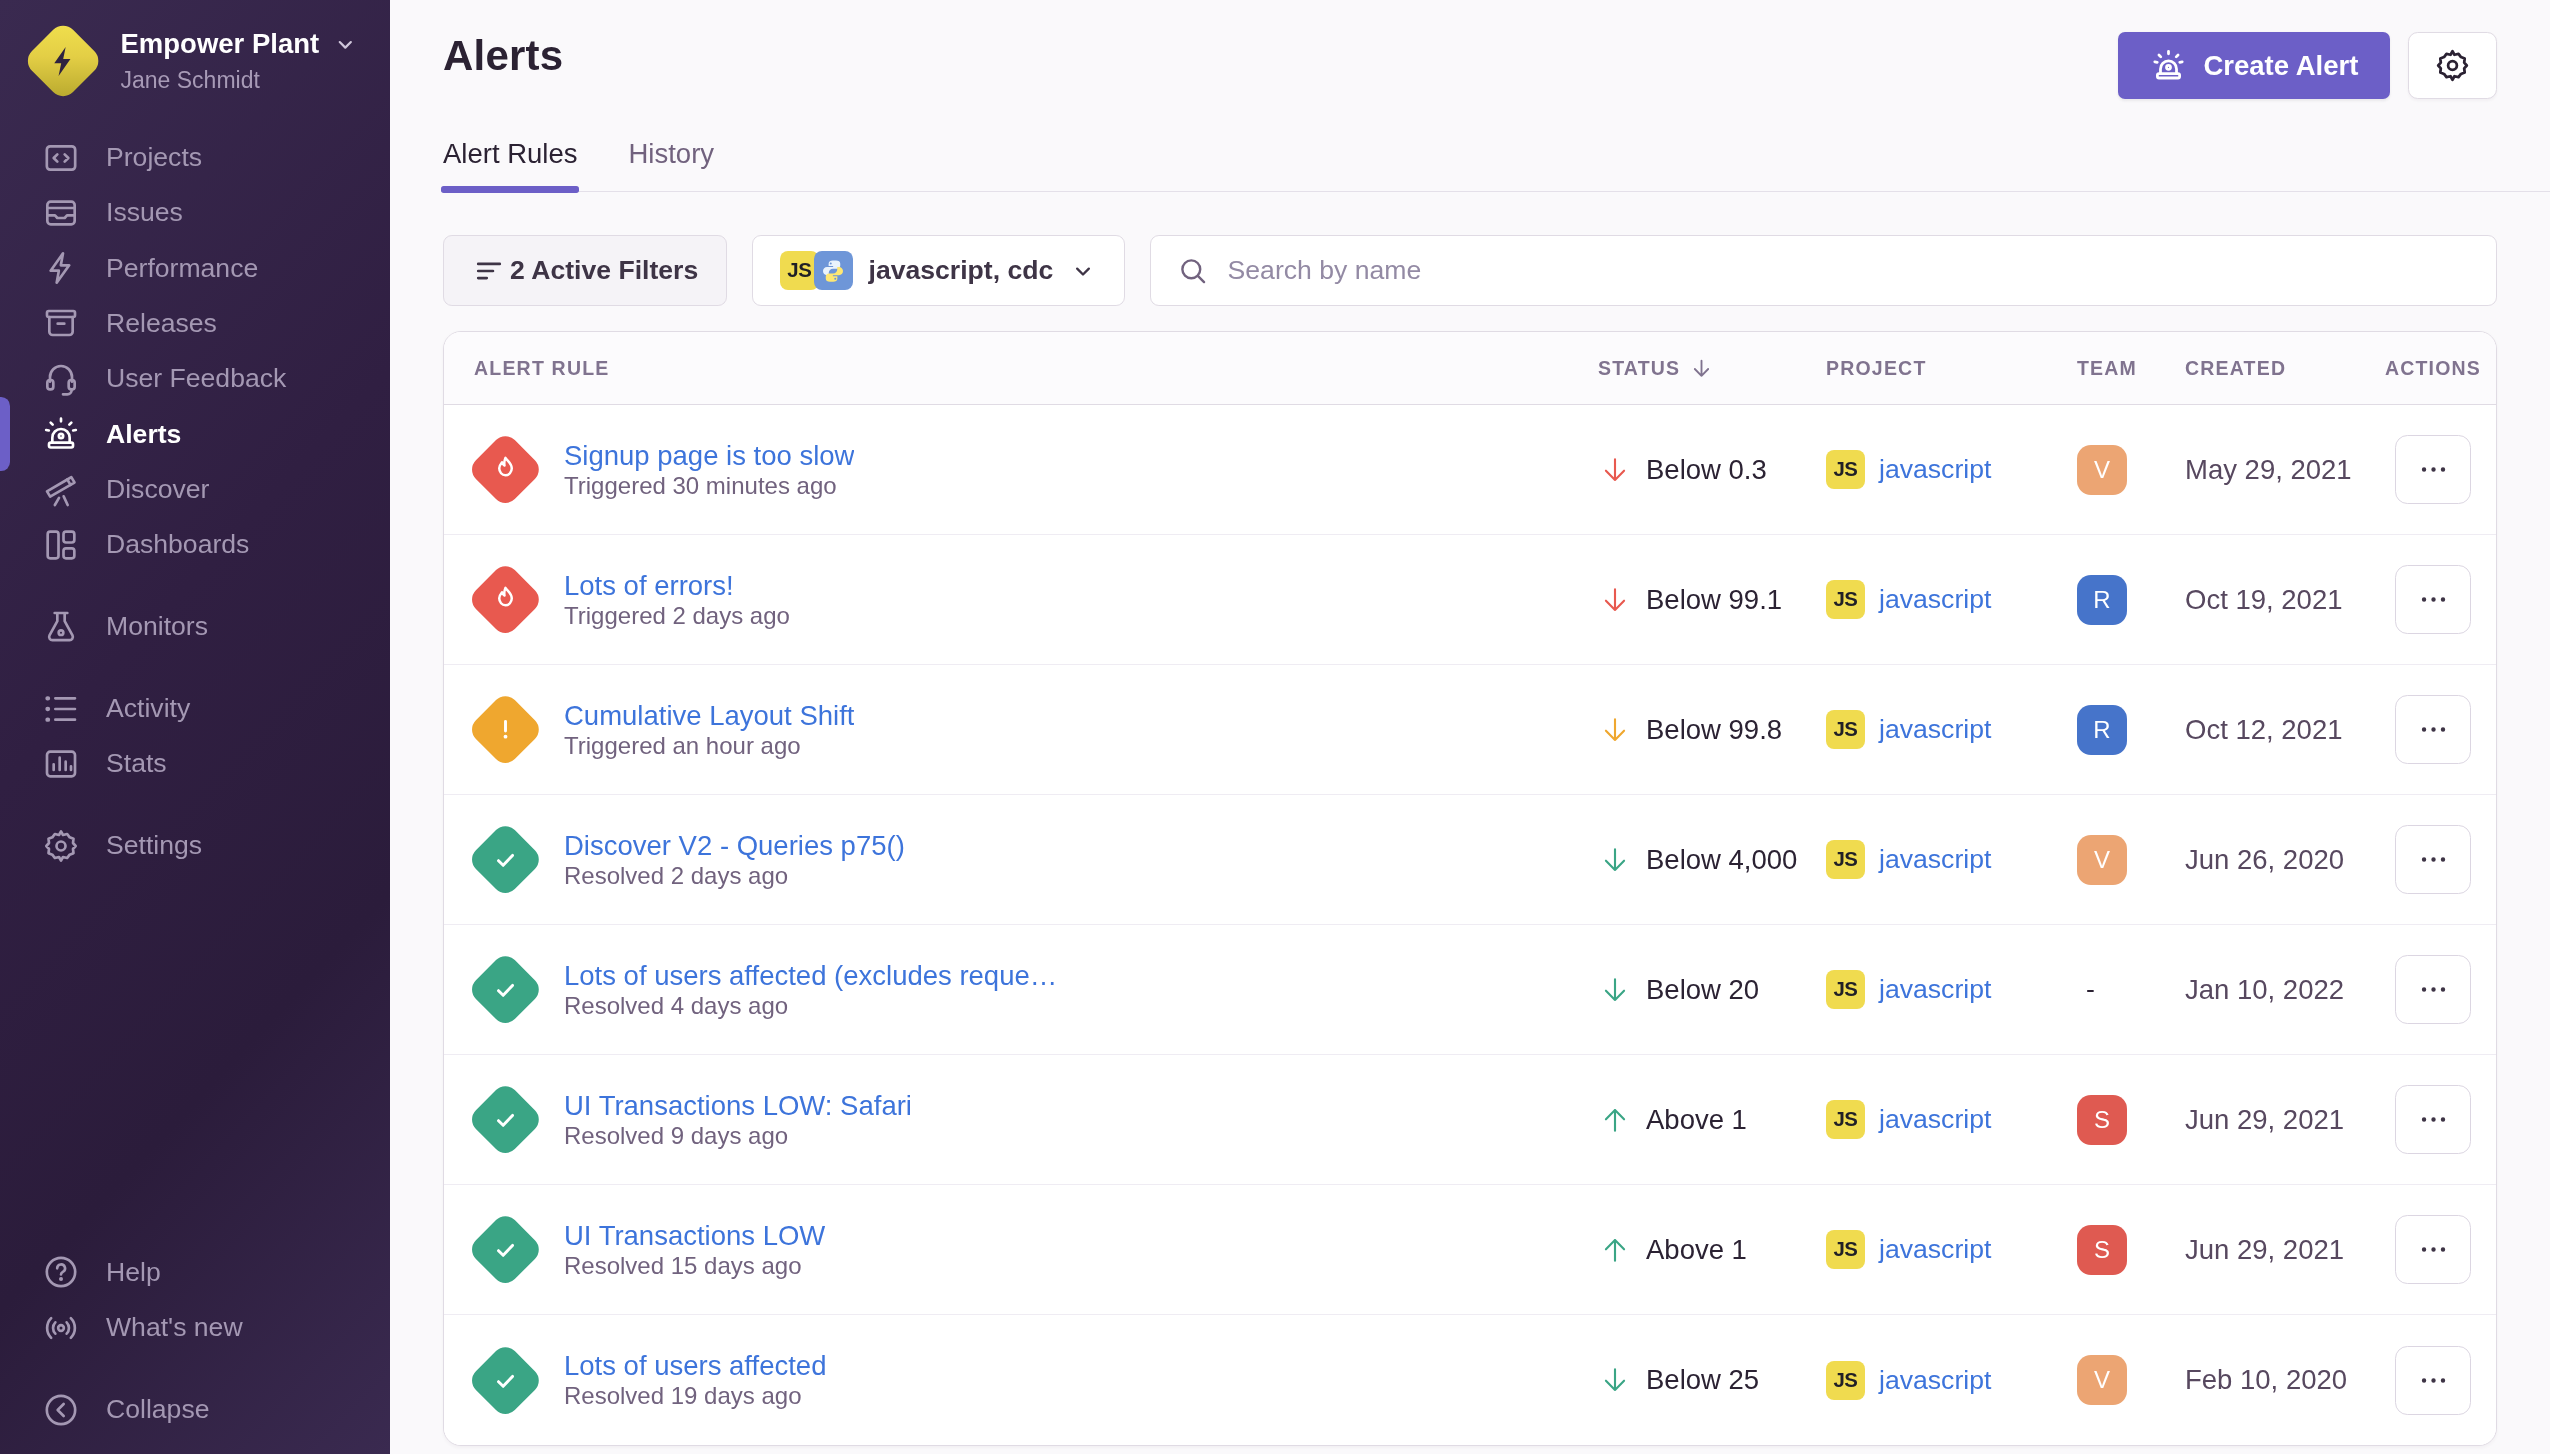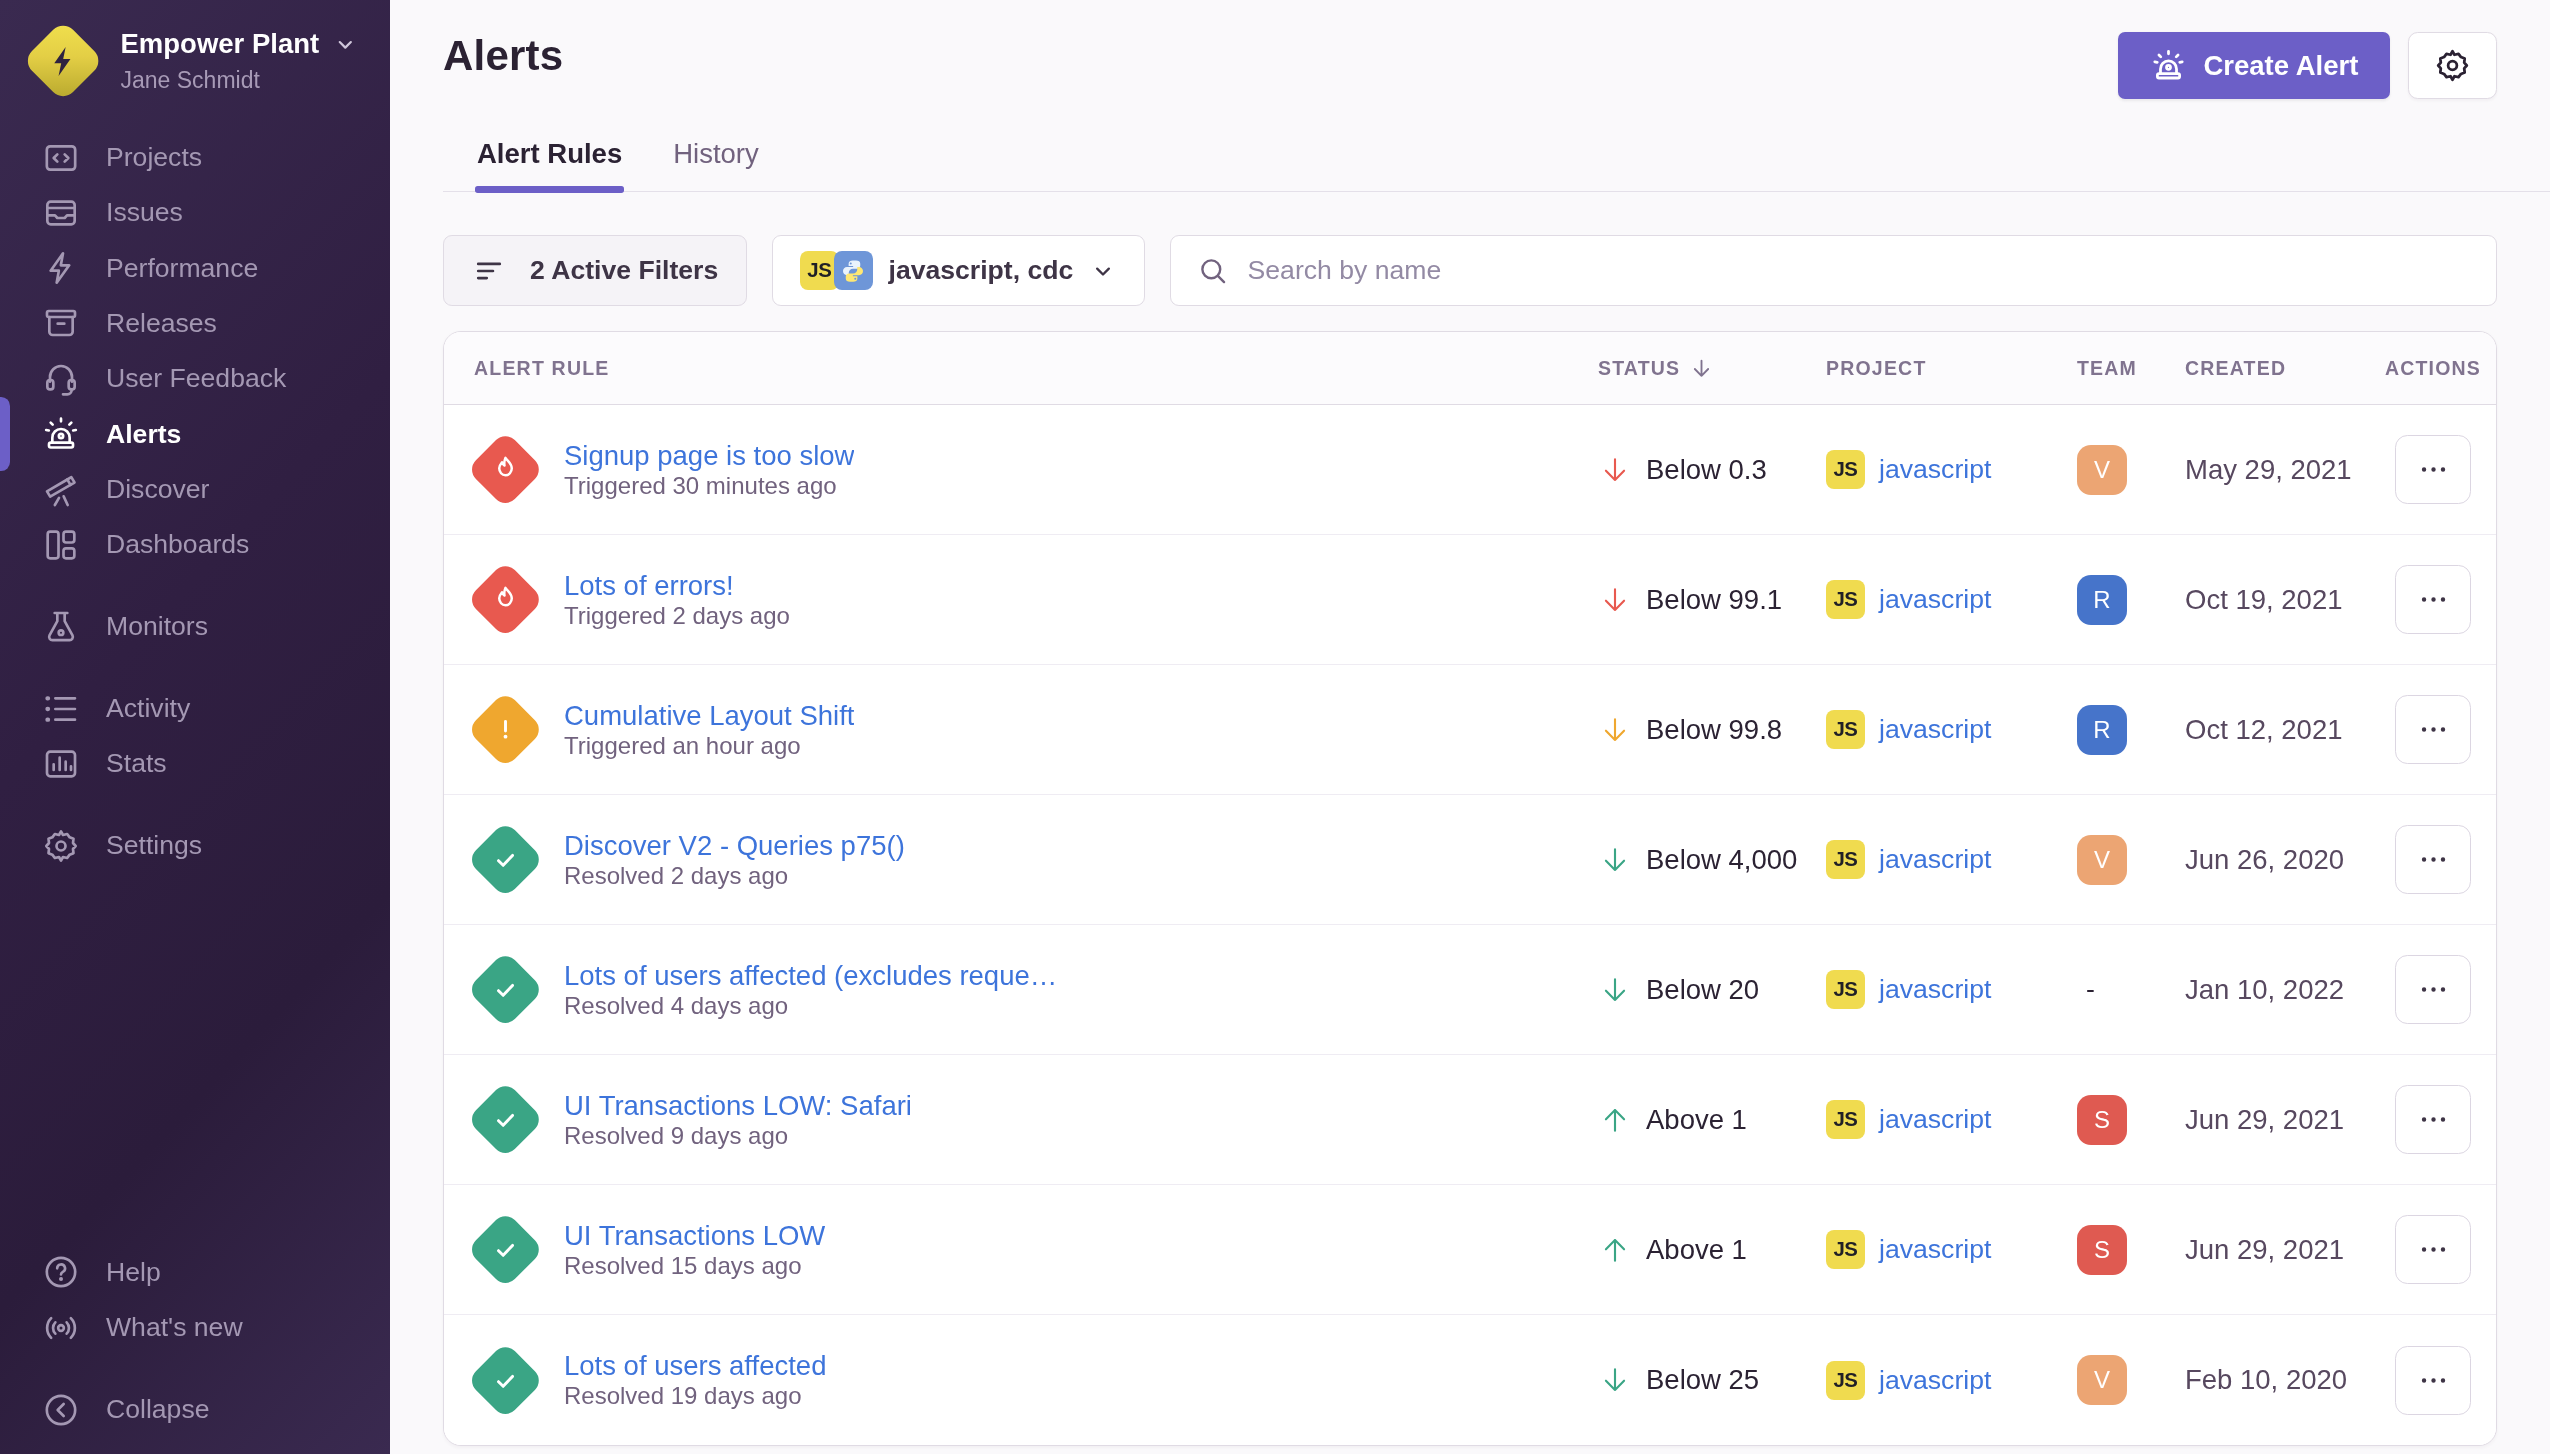--- a/index.html
+++ b/index.html
@@ -66,30 +66,30 @@
   }
   .btn-icon-only {
     width:89px; height:67px; background:#FFFFFF;
     border:1.8px solid #E0DBE4; border-radius:9.7px;
     display:flex; align-items:center; justify-content:center; cursor:pointer;
     box-shadow:0 1.8px 2.7px rgba(43,34,51,.04);
   }
 
   .tabs { display:flex; gap:51px; margin-top:39px; border-bottom:1.8px solid #E4E0E9; margin-right:-53px; }
   .tab { font-size:27.5px; color:#71627E; padding-bottom:21px; position:relative; cursor:pointer; }
-  .tab.active { color:#2B2233; font-weight:700;margin-left:34px; }
+  .tab.active { color:#2B2233; font-weight:400; }
   .tab.active::after {
     content:""; position:absolute; left:-1.8px; right:-1.8px; bottom:-1.8px;
     height:7px; border-radius:2.7px; background:var(--accent,#6C5FC7);
   }
 
   
   .filter-row { display:flex; gap:25px; margin-top:43px; }
   .btn-filters {
-    display:flex; align-items:center; gap:24px; height:71px; padding:9px 28px;
+    display:flex; align-items:center; gap:4px; height:71px; padding:9px 28px;
     background:#F5F3F7; border:1.8px solid #E0DBE4; border-radius:8.9px;
     font-size:26.6px; font-weight:700; color:#3E3446; font-family:inherit; cursor:pointer;
   }
   .project-select {
     display:flex; align-items:center; gap:16px; height:71px; padding:0 26.6px;
     background:#FFFFFF; border:1.8px solid #E0DBE4; border-radius:8.9px;
     font-size:26.6px; font-weight:700; color:#3E3446; cursor:pointer;
   }
   .badge-stack { display:flex; align-items:center; }
   .js-badge {

